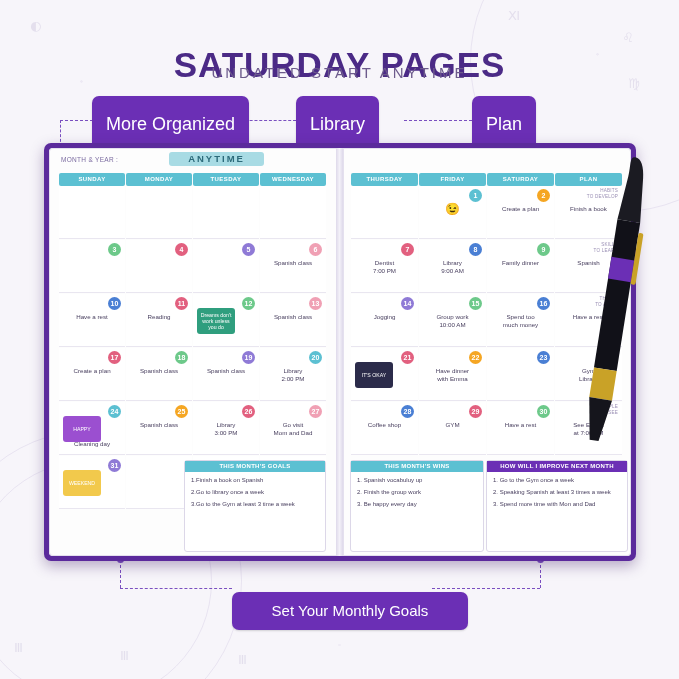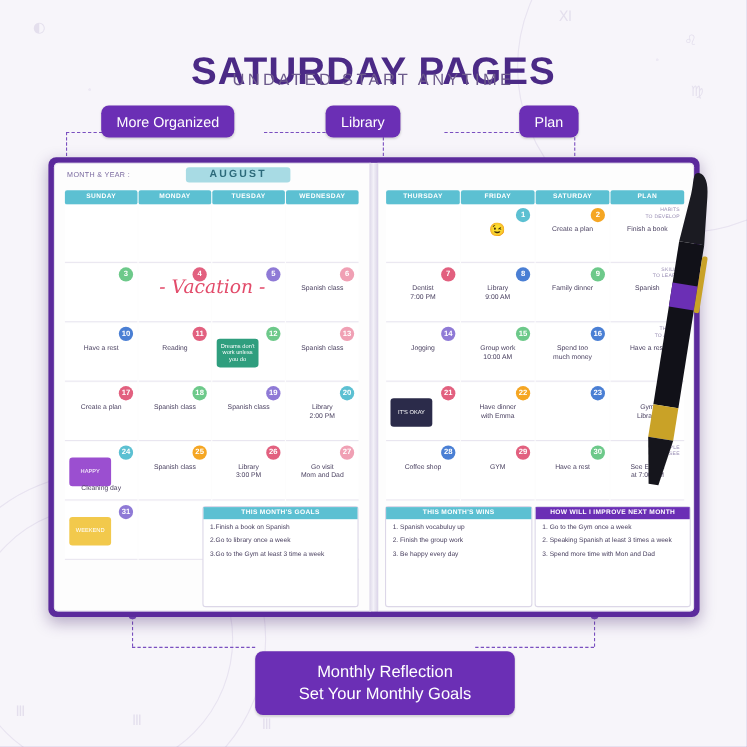--- a/index.html
+++ b/index.html
@@ -34,21 +34,21 @@
     font-size:35px;font-weight:bold;letter-spacing:1px;color:#4b2a86;
   }
   .subtitle{
     position:absolute;top:64px;left:0;width:679px;text-align:center;
     font-size:15px;letter-spacing:3px;color:#6d5b8c;
   }
 
   
   .callout{
     position:absolute;background:#6b2fb5;color:#fff;border-radius:7px;
-    font-size:13px;text-align:center;padding:7px 14px;white-space:nowrap;
+    font-size:18px;text-align:center;padding:18px 14px;white-space:nowrap;
     box-shadow:0 1px 2px rgba(0,0,0,.15);
   }
   .callout.c1{left:92px;top:96px;}
   .callout.c2{left:296px;top:96px;}
   .callout.c3{left:472px;top:96px;}
   .callout.bottom{
     left:232px;top:592px;font-size:15px;line-height:20px;padding:9px 18px;white-space:normal;
     width:200px;
   }
 
@@ -159,28 +159,27 @@
 <div class="dot" style="left:57px;top:153px;"></div>
 <div class="dot" style="left:345px;top:153px;"></div>
 <div class="dot" style="left:519px;top:153px;"></div>
 <div class="dot" style="left:117px;top:556px;"></div>
 <div class="dot" style="left:537px;top:556px;"></div>
 
 <div class="callout c1">More Organized</div>
 <div class="callout c2">Library</div>
 <div class="callout c3">Plan</div>
 <div class="callout bottom">
-  <div>Monthly Reflection</div>
   <div>Set Your Monthly Goals</div>
 </div>
 
 <div class="book">
   <div class="page left">
     <div class="month-year">MONTH &amp; YEAR :</div>
-    <div class="month-chip">AUGUST</div>
+    <div class="month-chip">ANYTIME</div>
     <div class="cal left" id="cal-left">
         <div class="row">
           <div class="hcell">SUNDAY</div>
           <div class="hcell">MONDAY</div>
           <div class="hcell">TUESDAY</div>
           <div class="hcell">WEDNESDAY</div>
         </div>
         <div class="row">
           <div class="cell"></div>
           <div class="cell"></div>
@@ -259,21 +258,20 @@
         </div>
         <div class="row">
           <div class="cell">
             <div class="num" style="background: rgb(143, 122, 214);">31</div>
             <div class="sticker" style="background: rgb(242, 201, 76); left: 4px; top: 14px; width: 34px; height: 22px;">WEEKEND</div>
           </div>
           <div class="cell"></div>
           <div class="cell"></div>
           <div class="cell"></div>
         </div>
-        <div class="vacation" style="position: absolute; top: 78px;">- Vacation -</div>
       </div>
   </div>
   <div class="spine"></div>
   <div class="page right">
     <div class="cal right" id="cal-right">
         <div class="row">
           <div class="hcell">THURSDAY</div>
           <div class="hcell">FRIDAY</div>
           <div class="hcell">SATURDAY</div>
           <div class="hcell plan">PLAN</div>

